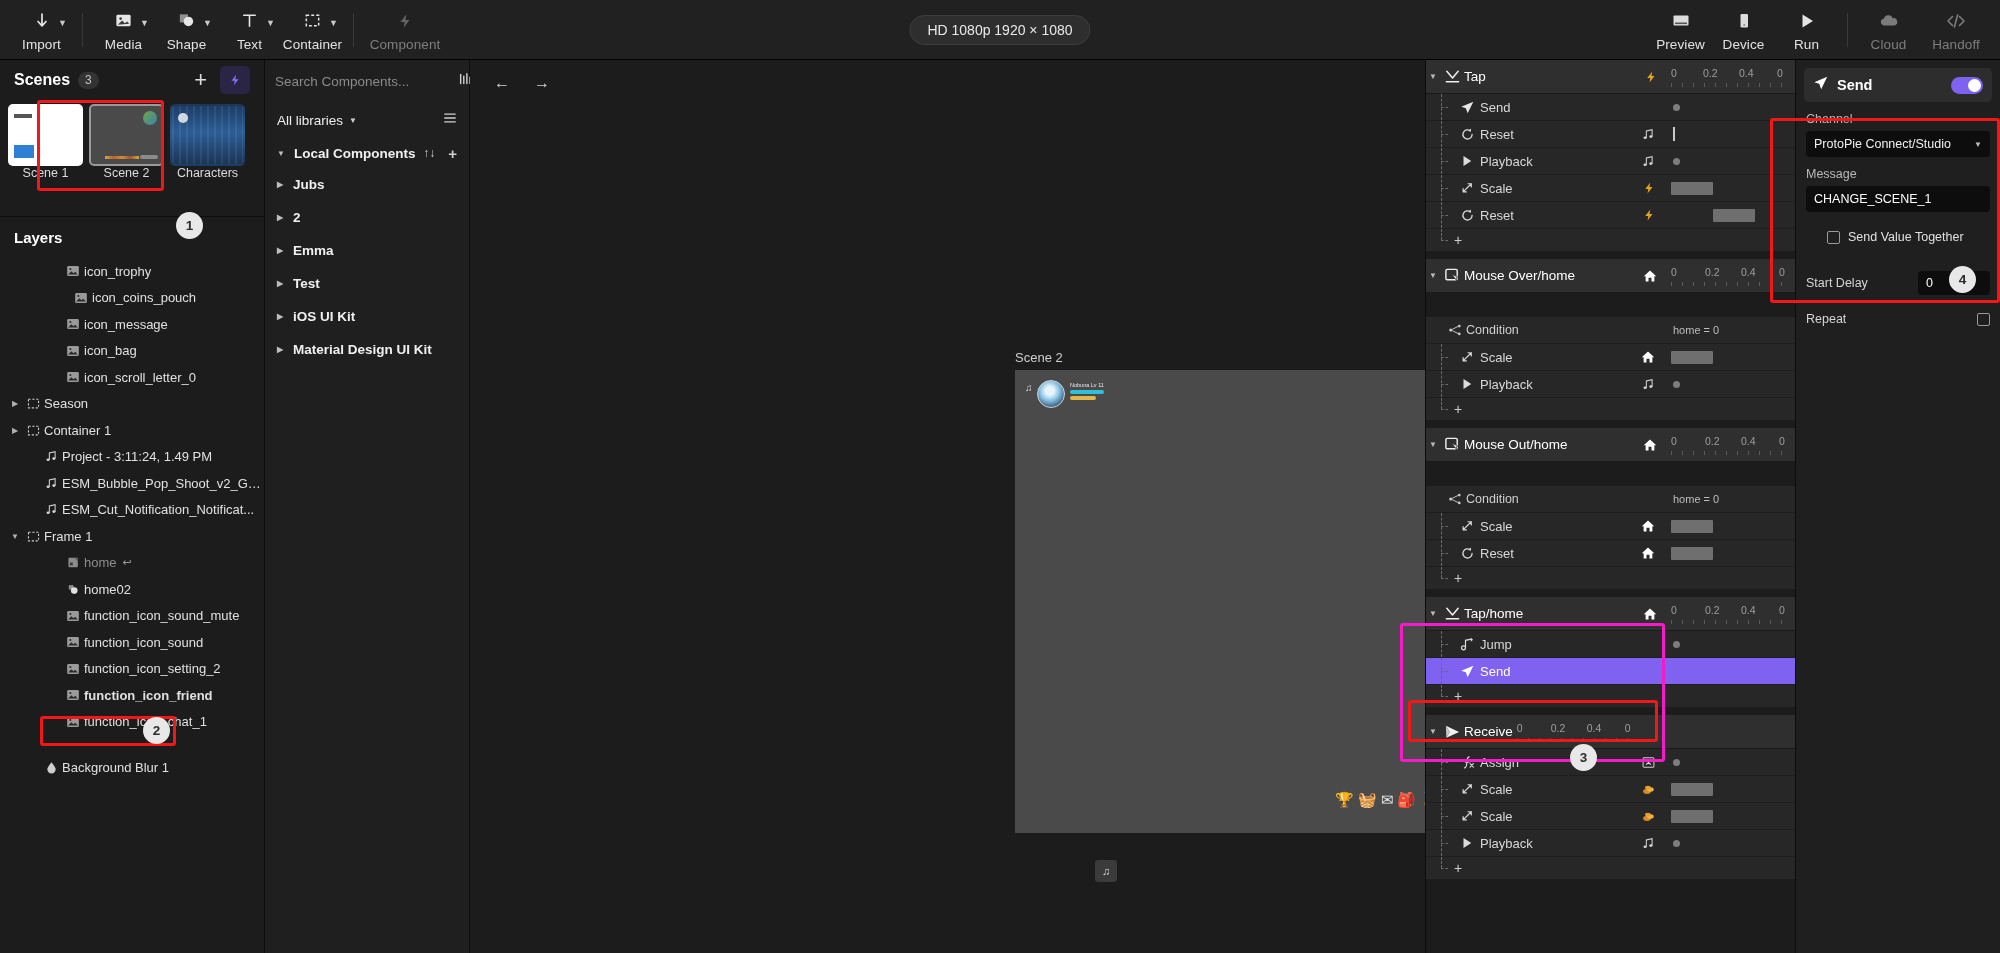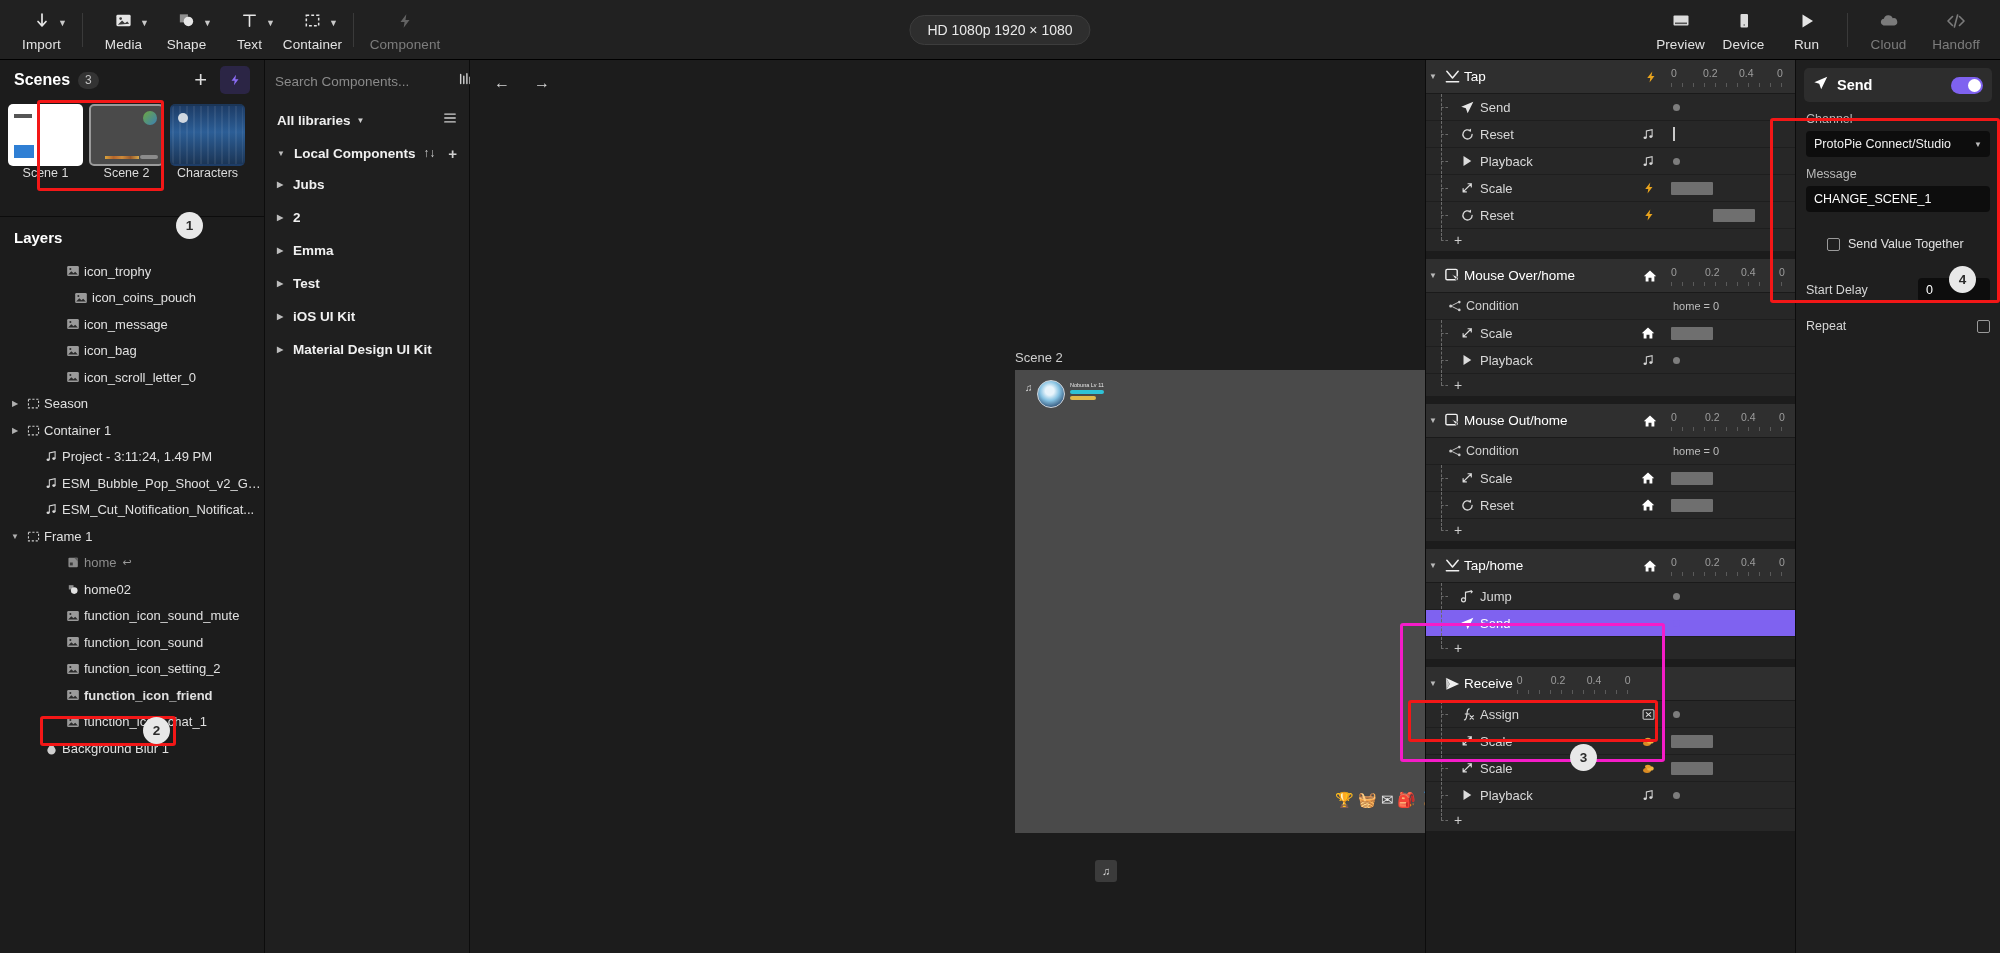--- a/index.html
+++ b/index.html
@@ -102,21 +102,21 @@
     height: 42px; display: flex; align-items: center; padding: 0 10px; gap: 6px;
   }
   .comp-search input {
     flex: 1; background: transparent; border: none; outline: none;
     color: #dcdcdc; font-size: 13.5px; font-family: inherit;
   }
   .comp-search input::placeholder { color: #8a8a8a; }
   .comp-libs {
     height: 36px; display: flex; align-items: center; padding: 0 12px; gap: 6px;
   }
-  .comp-libs .txt { font-size: 13.5px; color: #eee; font-weight: bold; text-align: center; }
+  .comp-libs .txt { font-size: 13.5px; color: #eee; font-weight: normal; text-align: center; }
   .comp-libs .spacer { flex: 1; }
   .comp-group {
     height: 30px; display: flex; align-items: center; padding: 0 12px; gap: 7px;
     font-size: 13.5px; font-weight: bold; color: #f0f0f0; cursor: pointer;
   }
   .comp-group .tw { font-size: 8px; color: #bdbdbd; width: 10px; }
   .comp-group .plus2 { margin-left: auto; font-size: 15px; color: #cfcfcf; }
   .comp-items { padding: 6px 0 10px 22px; }
   .comp-card { width: 56px; }
   .comp-thumb {
@@ -218,21 +218,21 @@
     content:''; position:absolute; left:15px; top:0; bottom:0; width:0;
     border-left: 1px dashed #6a6a6a;
   }
   .resp-row .stem::after {
     content:''; position:absolute; left:15px; top:50%; width:7px; height:0;
     border-top: 1px dashed #6a6a6a;
   }
   .resp-row .ic { width: 26px; flex: 0 0 26px; display:flex; align-items:center; justify-content:center; }
   .resp-row .nm { font-size: 13px; color: #d8d8d8; }
   .resp-row .badge { margin-left: auto; margin-right: 12px; display:flex; align-items:center; }
-  .resp-row.cond { padding-left: 18px; }
+  .resp-row.cond { padding-left: 18px; margin-top: 24px; }
   .resp-row.cond .nm { color: #cfcfcf; font-size: 12.5px; }
   .resp-row.selected { background: #7f62f0; }
   .resp-row.selected .nm { color: #fff; }
   .add-row {
     height: 22px; display: flex; align-items: center; background: #272727;
   }
   .add-row .stem { width: 28px; flex: 0 0 28px; position: relative; height: 100%; }
   .add-row .stem::before {
     content:''; position:absolute; left:15px; top:0; height:50%; border-left:1px dashed #6a6a6a;
   }
@@ -268,21 +268,21 @@
   .pr-label { font-size: 12.5px; color: #b9b9b9; margin-bottom: 5px; }
   .pr-select {
     height: 26px; background: #0d0d0d; border-radius: 4px; display: flex; align-items: center;
     padding: 0 8px; font-size: 12.5px; color: #f0f0f0; cursor: pointer;
   }
   .pr-select .cv { margin-left: auto; font-size: 8px; color: #bbb; }
   .pr-input {
     height: 26px; background: #0d0d0d; border-radius: 4px; display: flex; align-items: center;
     padding: 0 8px; font-size: 12.5px; color: #fff; cursor: text;
   }
-  .pr-check { display: flex; align-items: flex-end; gap: 8px; margin-top: 25px; padding-left: 21px; }
+  .pr-check { display: flex; align-items: flex-end; gap: 8px; margin-top: 18px; padding-left: 21px; }
   .chkbox { width: 13px; height: 13px; border: 1px solid #9a9a9a; border-radius: 2px; }
   .pr-check .ctxt { font-size: 12.5px; color: #e0e0e0; }
   .pr-row {
     display: flex; align-items: center; padding: 0 10px; height: 34px; margin-top: 8px;
   }
   .pr-row .rl { font-size: 12.5px; color: #d6d6d6; }
   .pr-row .rv {
     margin-left: auto; width: 72px; height: 24px; background: #0d0d0d; border-radius: 4px;
     display: flex; align-items: center; padding-left: 8px; font-size: 12.5px; color: #fff;
   }
@@ -646,21 +646,21 @@
             <span class="twisty"></span>
             <span class="lico">
               <svg width="14" height="14" viewBox="0 0 18 18">
                 <rect x="1.5" y="2.5" width="15" height="13" rx="1.6" fill="#9a9a9a"></rect>
                 <circle cx="5.6" cy="6.4" r="1.3" fill="#2a2a2a"></circle>
                 <path d="M2.8 13.5 L6.8 9.4 L9.6 12 L11.8 10.1 L15.2 13.6 Z" fill="#2a2a2a"></path>
               </svg>
             </span>
             <span class="ltxt">function_icon_chat_1</span>
           </div>
-          <div class="layer-row" style="padding-left: 26px;">
+          <div class="layer-row" style="padding-left: 26px; margin-top: 19px;">
             <span class="twisty"></span>
             <span class="lico">
               <svg width="13" height="13" viewBox="0 0 18 18">
                 <path d="M9 1.8 C5.5 6.6 3.2 9 3.2 11.5 A5.8 5.8 0 0 0 14.8 11.5 C14.8 9 12.5 6.6 9 1.8 Z" fill="#cfcfcf"></path>
               </svg>
             </span>
             <span class="ltxt">Background Blur 1</span>
           </div>
         </div>
     </div>

